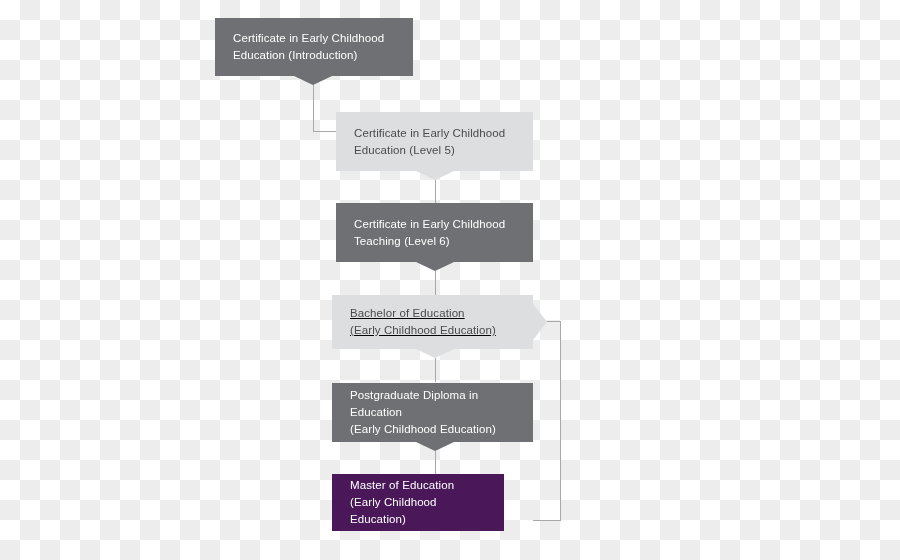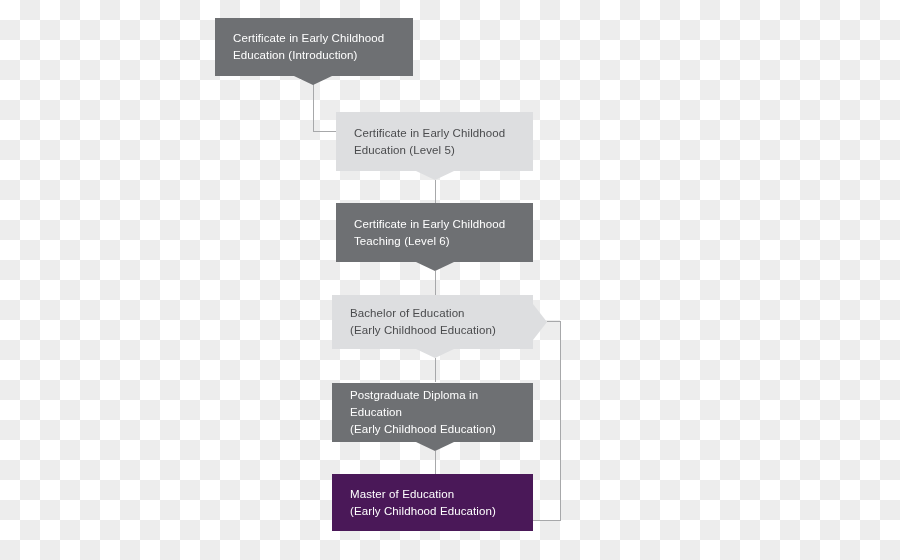--- a/index.html
+++ b/index.html
@@ -125,31 +125,31 @@
 Education (Level 5)</span>
     <span class="notch-down" style="left:80px; border-left-width:19px; border-right-width:19px; border-top:9px solid #dddee0;"></span>
   </div>
 
   <div class="node tone-dark" style="left:336px; top:203px; width:197px; height:59px; padding:0 10px;">
     <span class="node-label" style="font-size:11.5px; padding-left:8px;">Certificate in Early Childhood
 Teaching (Level 6)</span>
     <span class="notch-down" style="left:80px; border-left-width:19px; border-right-width:19px; border-top:9px solid #6e7073;"></span>
   </div>
 
-  <div class="node tone-light" style="left:332px; top:295px; width:201px; height:54px; padding:0 10px;">
+  <div class="node tone-light" style="left:332px; top:295px; width:201px; height:54px; padding:0 10px;text-decoration:underline;">
     <span class="node-label" style="font-size:11.5px; padding-left:8px;">Bachelor of Education
 (Early Childhood Education)</span>
     <span class="notch-down" style="left:84px; border-left-width:19px; border-right-width:19px; border-top:9px solid #dddee0;"></span>
     <span class="notch-right" style="top:9px; border-top-width:18px; border-bottom-width:18px; border-left:14px solid #dddee0;"></span>
   </div>
 
   <div class="node tone-dark" style="left:332px; top:383px; width:201px; height:59px; padding:0 10px;align-items:center;">
     <span class="node-label" style="font-size:11.5px; padding-left:8px;">Postgraduate Diploma in Education
 (Early Childhood Education)</span>
     <span class="notch-down" style="left:84px; border-left-width:19px; border-right-width:19px; border-top:9px solid #6e7073;"></span>
   </div>
 
-  <div class="node tone-purple" style="left:332px; top:474px; width:201px; height:57px; padding:0 10px;">
+  <div class="node tone-purple" style="left:332px; top:474px; width:172px; height:57px; padding:0 10px;">
     <span class="node-label" style="font-size:11.5px; padding-left:8px;">Master of Education
 (Early Childhood Education)</span>
   </div>
 
 </div>
 
 </body></html>

